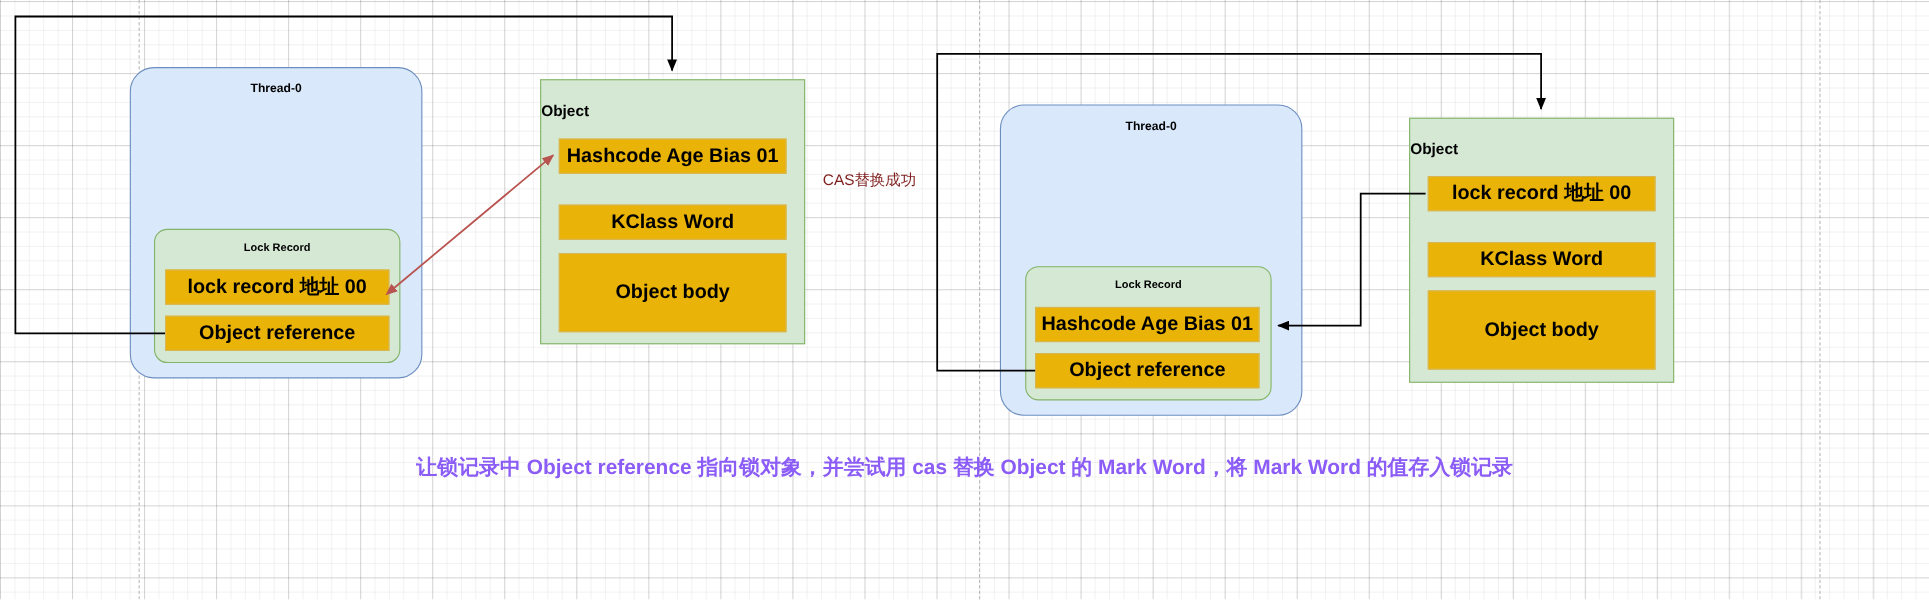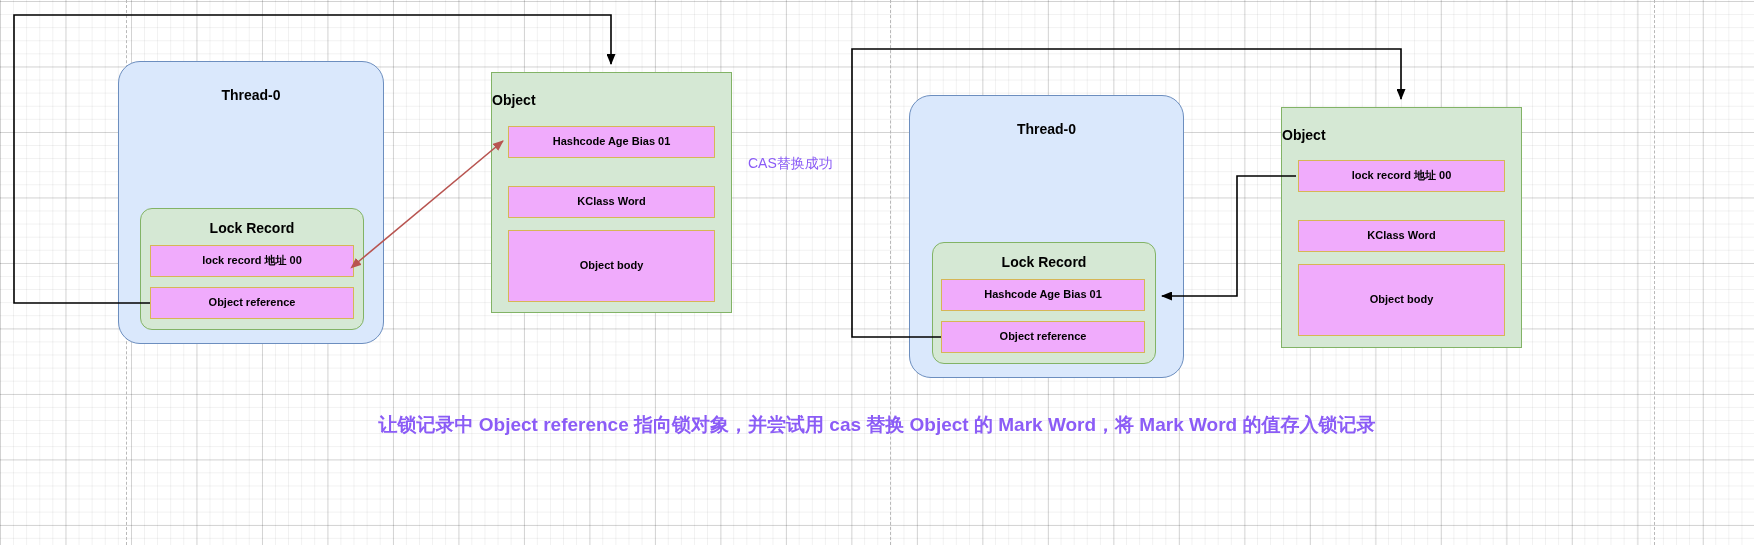--- a/index.html
+++ b/index.html
@@ -43,75 +43,74 @@
     position: absolute;
     background: #dae8fc;
     border: 1px solid #6c8ebf;
     border-radius: 22px;
     box-sizing: border-box;
   }
   .thread-title {
     position: absolute;
     left: 0; right: 0;
     text-align: center;
-    font-size: 14px;
-    font-weight: bold;
-    color: #000;
-    margin-top: 12px;
+    font-size: 11px;
+    font-weight: bold;
+    color: #000;
   }
 
   .lock-record-box {
     position: absolute;
     background: #d5e8d4;
     border: 1px solid #82b366;
     border-radius: 12px;
     box-sizing: border-box;
   }
   .lock-record-title {
     position: absolute;
     left: 0; right: 0;
     text-align: center;
-    font-size: 14px;
+    font-size: 10px;
     font-weight: bold;
     color: #000;
   }
 
   .object-box {
     position: absolute;
     background: #d5e8d4;
     border: 1px solid #82b366;
     box-sizing: border-box;
   }
   .object-title {
     position: absolute;
     left: 0; right: 0;
     font-size: 14px;
     font-weight: bold;
     color: #000;
   }
 
   .field {
     position: absolute;
-    background: #f0abfc;
+    background: #eab308;
     border: 1px solid #d6b656;
     box-sizing: border-box;
     display: flex;
     align-items: center;
     justify-content: center;
     text-align: center;
-    font-size: 11px;
+    font-size: 18px;
     font-weight: bold;
     color: #000;
     line-height: 1.2;
   }
 
   .cas-label {
     position: absolute;
     font-size: 14px;
-    color: #8b5cf6;
+    color: #7f1d1d;
     white-space: nowrap;
   }
 
   .caption {
     position: absolute;
     left: 0;
     right: 0;
     text-align: center;
     font-size: 19px;
     font-weight: bold;

